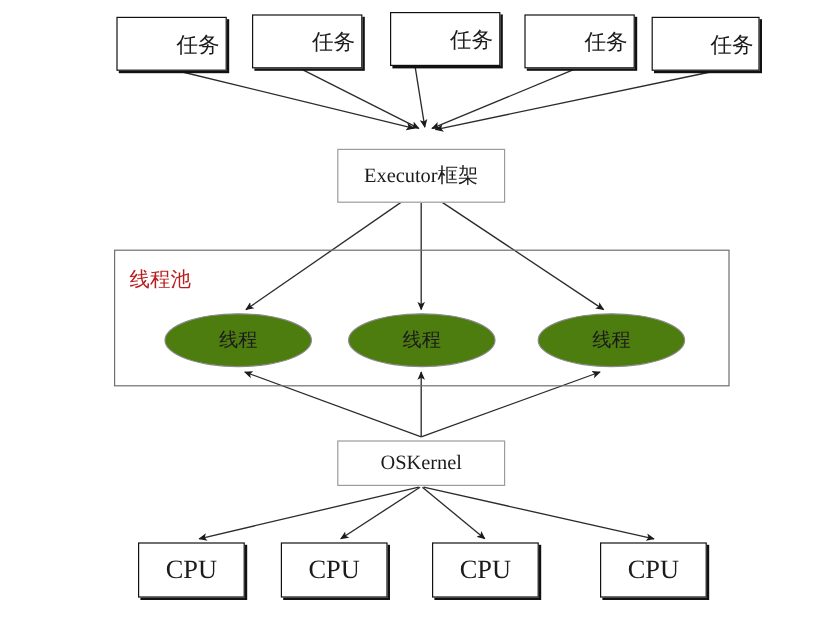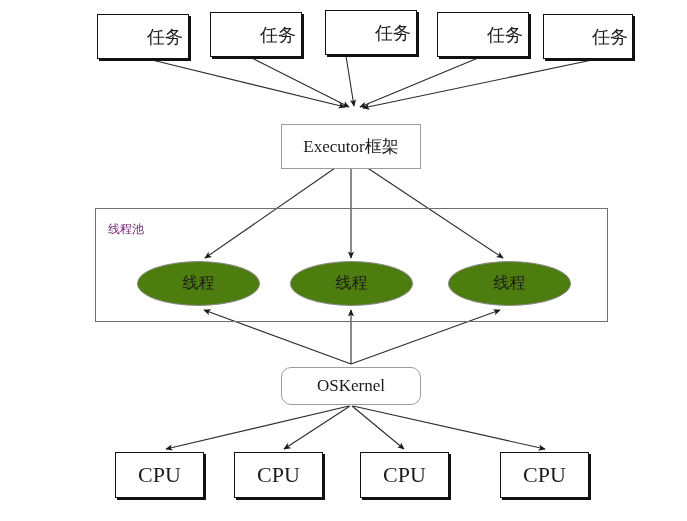--- a/index.html
+++ b/index.html
@@ -51,22 +51,22 @@
     font-size: 17px;
   }
   .pool-box {
     position: absolute;
     box-sizing: border-box;
     border: 1.8px solid #6f6f6f;
     background: transparent;
   }
   .pool-label {
     position: absolute;
-    font-size: 12px;
-    color: #701a75;
+    font-size: 17px;
+    color: #b91c1c;
     white-space: nowrap;
   }
   .thread-ellipse {
     position: absolute;
     box-sizing: border-box;
     border: 1.3px solid #8a8a8a;
     border-radius: 50%;
     background: #4d7c0f;
     display: flex;
     align-items: center;
@@ -134,21 +134,21 @@
         <span>线程</span>
       </div>
       <div class="thread-ellipse" style="left: 290px; top: 261px; width: 123px; height: 45px;">
         <span>线程</span>
       </div>
       <div class="thread-ellipse" style="left: 448px; top: 261px; width: 123px; height: 45px;">
         <span>线程</span>
       </div>
     </div>
 
-  <div class="node framework-box" id="kernel-box" style="left: 281px; top: 367px; width: 140px; height: 38px; border-radius: 10px;">
+  <div class="node framework-box" id="kernel-box" style="left: 281px; top: 367px; width: 140px; height: 38px;">
     <span>OSKernel</span>
   </div>
 
   <div id="cpu-layer">
       <div class="node cpu-box" style="left: 115px; top: 452px; width: 89px; height: 46px;">
         <span>CPU</span>
       </div>
       <div class="node cpu-box" style="left: 234px; top: 452px; width: 89px; height: 46px;">
         <span>CPU</span>
       </div>

